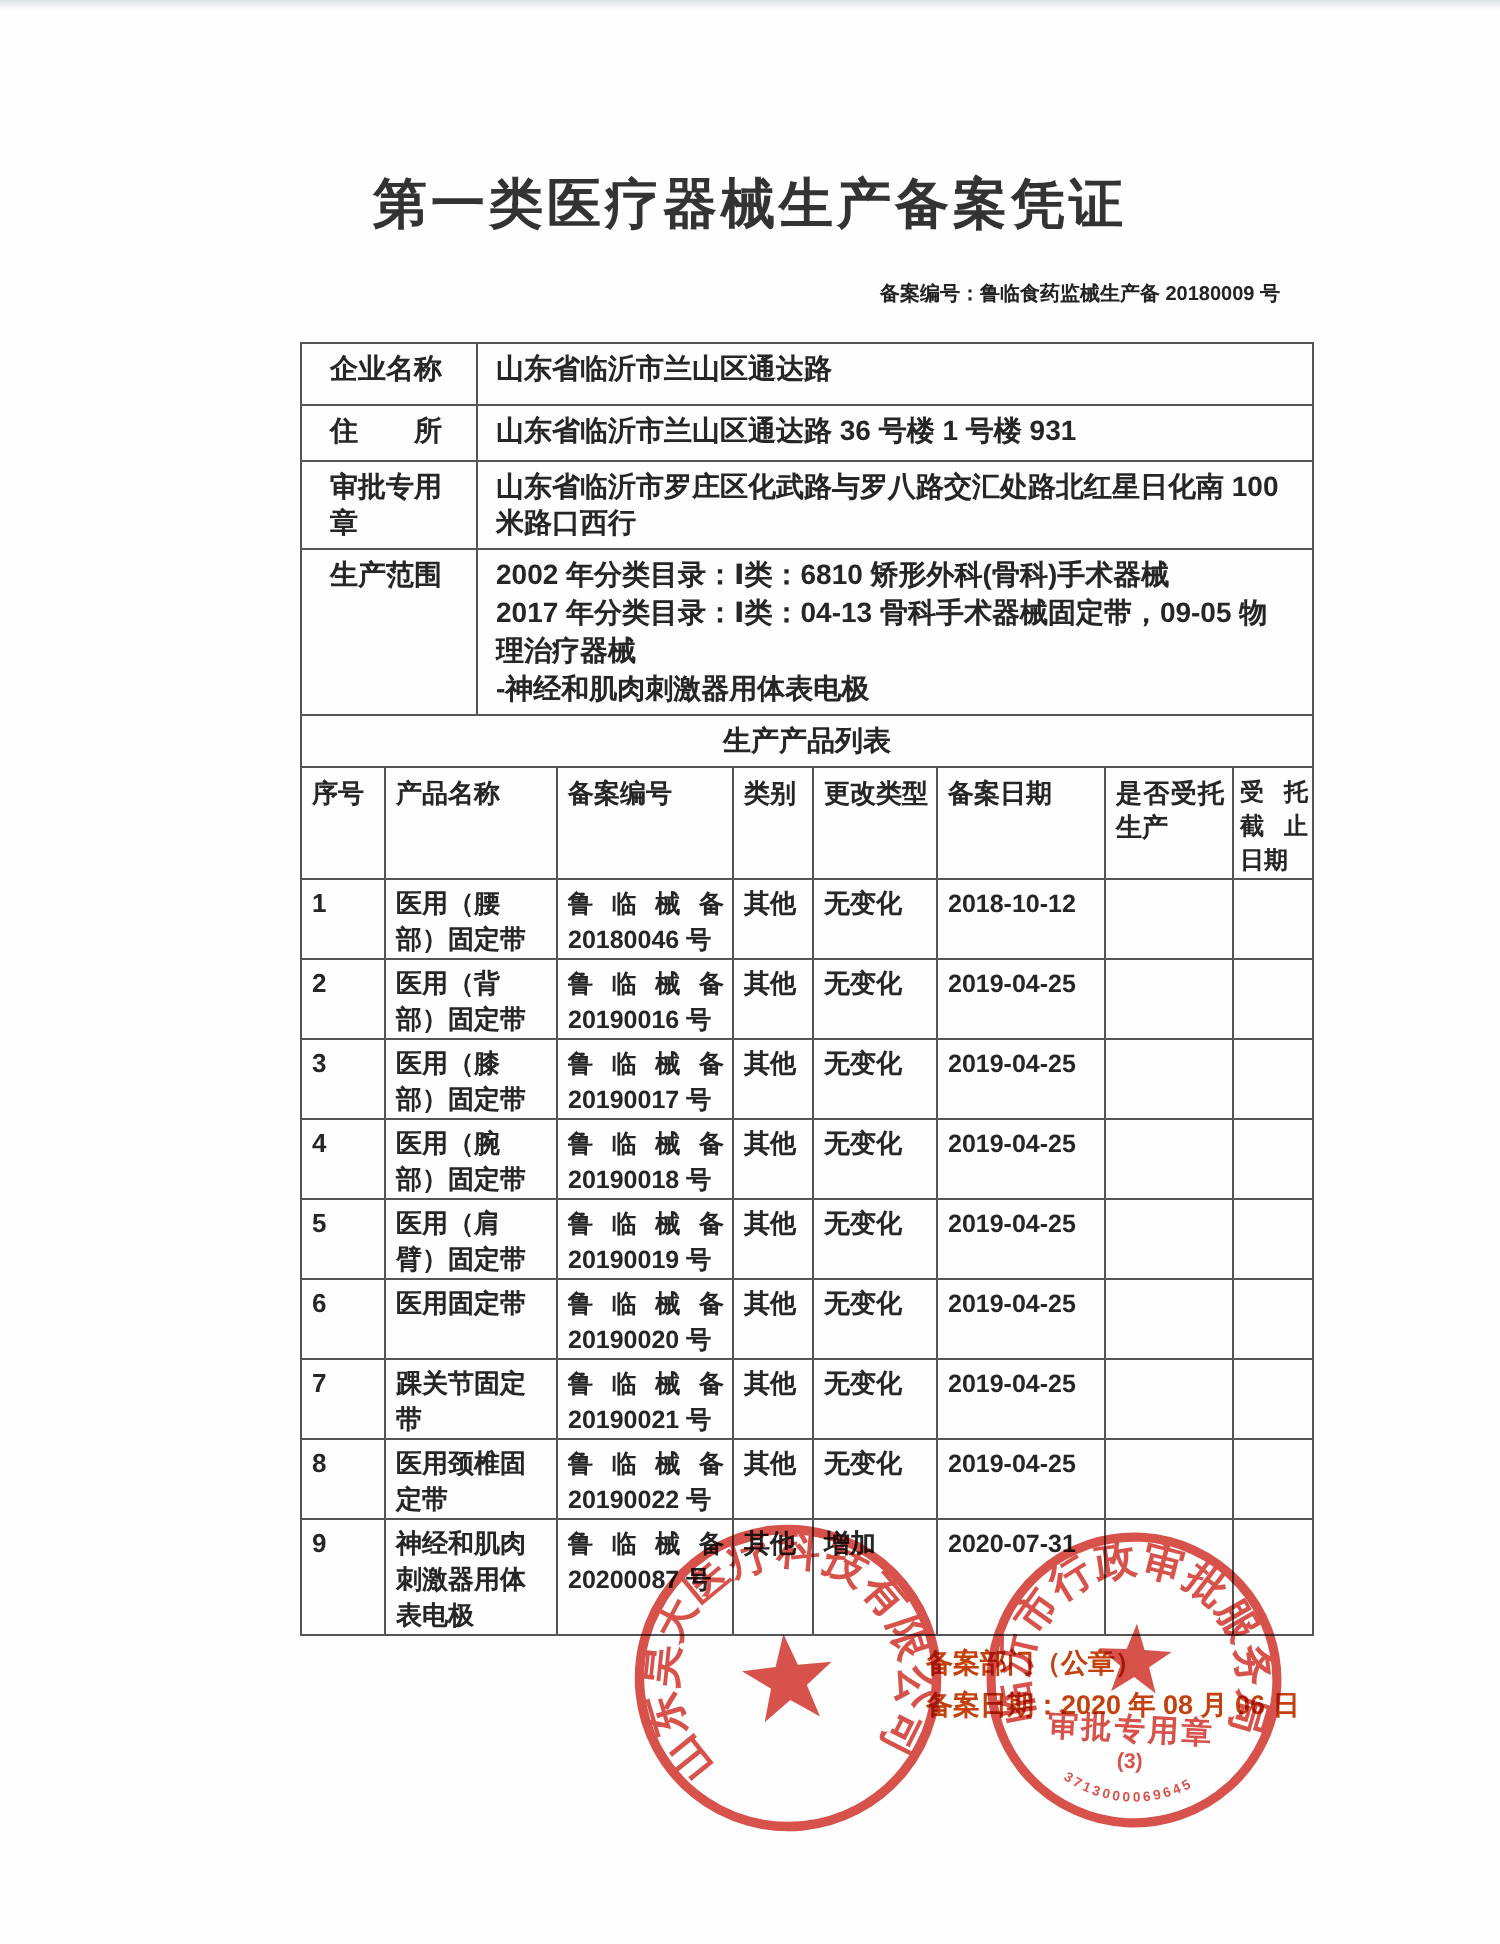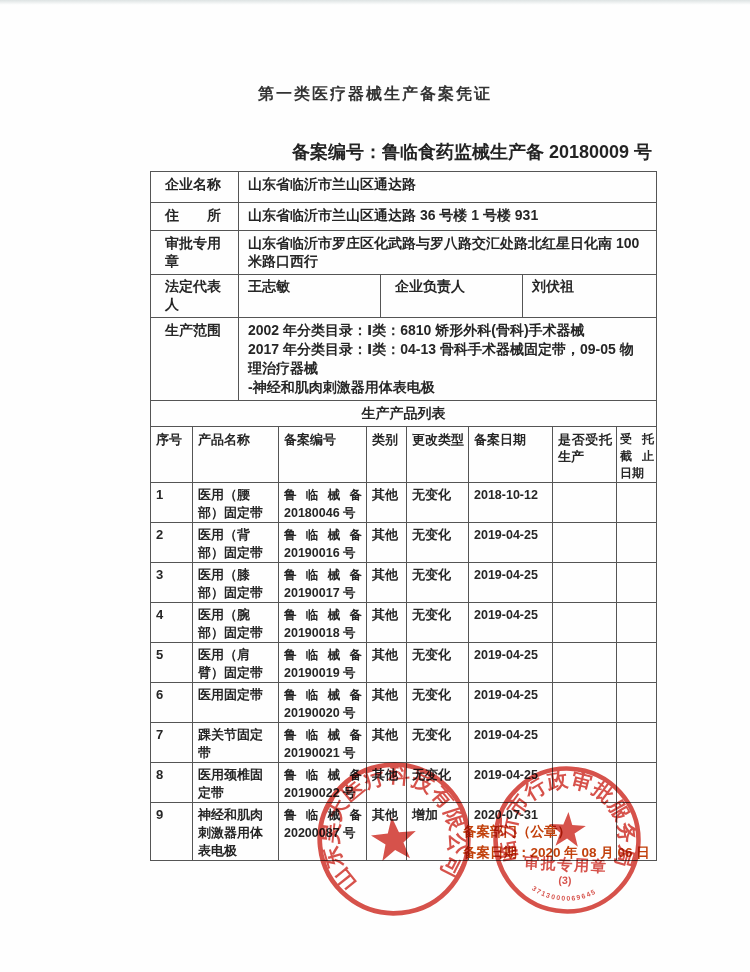--- a/index.html
+++ b/index.html
@@ -9,25 +9,25 @@
     position:relative; width:750px; height:972px; background:#fefefef;
     background:#fefefe; color:#2d2d2d;
     font-family:"Liberation Sans","DejaVu Sans",sans-serif;
   }
   .scan-edge { position:absolute; top:0; left:0; right:0; height:5px;
     background:linear-gradient(#dde3e3,#ffffff); }
 
   .title {
     position:absolute; top:84px; left:0; width:750px; text-align:center;
     font-family:Liberation Serif, serif;
-    font-size:16px; font-weight:bold; letter-spacing:2px; color:#333333;
+    font-size:27px; font-weight:bold; letter-spacing:2px; color:#333333;
   }
   .filing-line {
-    position:absolute; top:140px; left:146px; width:506px; text-align:right;
-    font-size:18px; font-weight:bold; color:#232323;
+    position:absolute; top:140px; left:134px; width:506px; text-align:right;
+    font-size:10px; font-weight:bold; color:#232323;
   }
 
   .tables { position:absolute; top:171px; left:150px; width:506px; z-index:1; }
   table { border-collapse:collapse; table-layout:fixed; width:506px; }
   td,th { border:1px solid #555555; vertical-align:top; font-weight:600; color:#262626; }
 
   
   .info-table td { padding:3px 9px; font-size:14px; line-height:1.32; }
   .info-table .lbl { padding-left:14px; }
   .row-name td { height:31px; }
@@ -82,26 +82,20 @@
         <td class="lbl">企业名称</td>
         <td colspan="3">山东省临沂市兰山区通达路</td>
       </tr>
       <tr class="row-addr">
         <td class="lbl">住　　所</td>
         <td colspan="3">山东省临沂市兰山区通达路 36 号楼 1 号楼 931</td>
       </tr>
       <tr class="row-paddr">
         <td class="lbl">审批专用章</td>
         <td colspan="3">山东省临沂市罗庄区化武路与罗八路交汇处路北红星日化南 100 米路口西行</td>
-      </tr>
-      <tr class="row-rep">
-        <td class="lbl">法定代表人</td>
-        <td>王志敏</td>
-        <td class="lbl">企业负责人</td>
-        <td>刘伏祖</td>
       </tr>
       <tr class="row-scope">
         <td class="lbl">生产范围</td>
         <td colspan="3">
           <div class="scope-lines">
             <div>2002 年分类目录：Ⅰ类：6810 矫形外科(骨科)手术器械</div>
             <div>2017 年分类目录：Ⅰ类：04-13 骨科手术器械固定带，09-05 物理治疗器械</div>
             <div>-神经和肌肉刺激器用体表电极</div>
           </div>
         </td>

